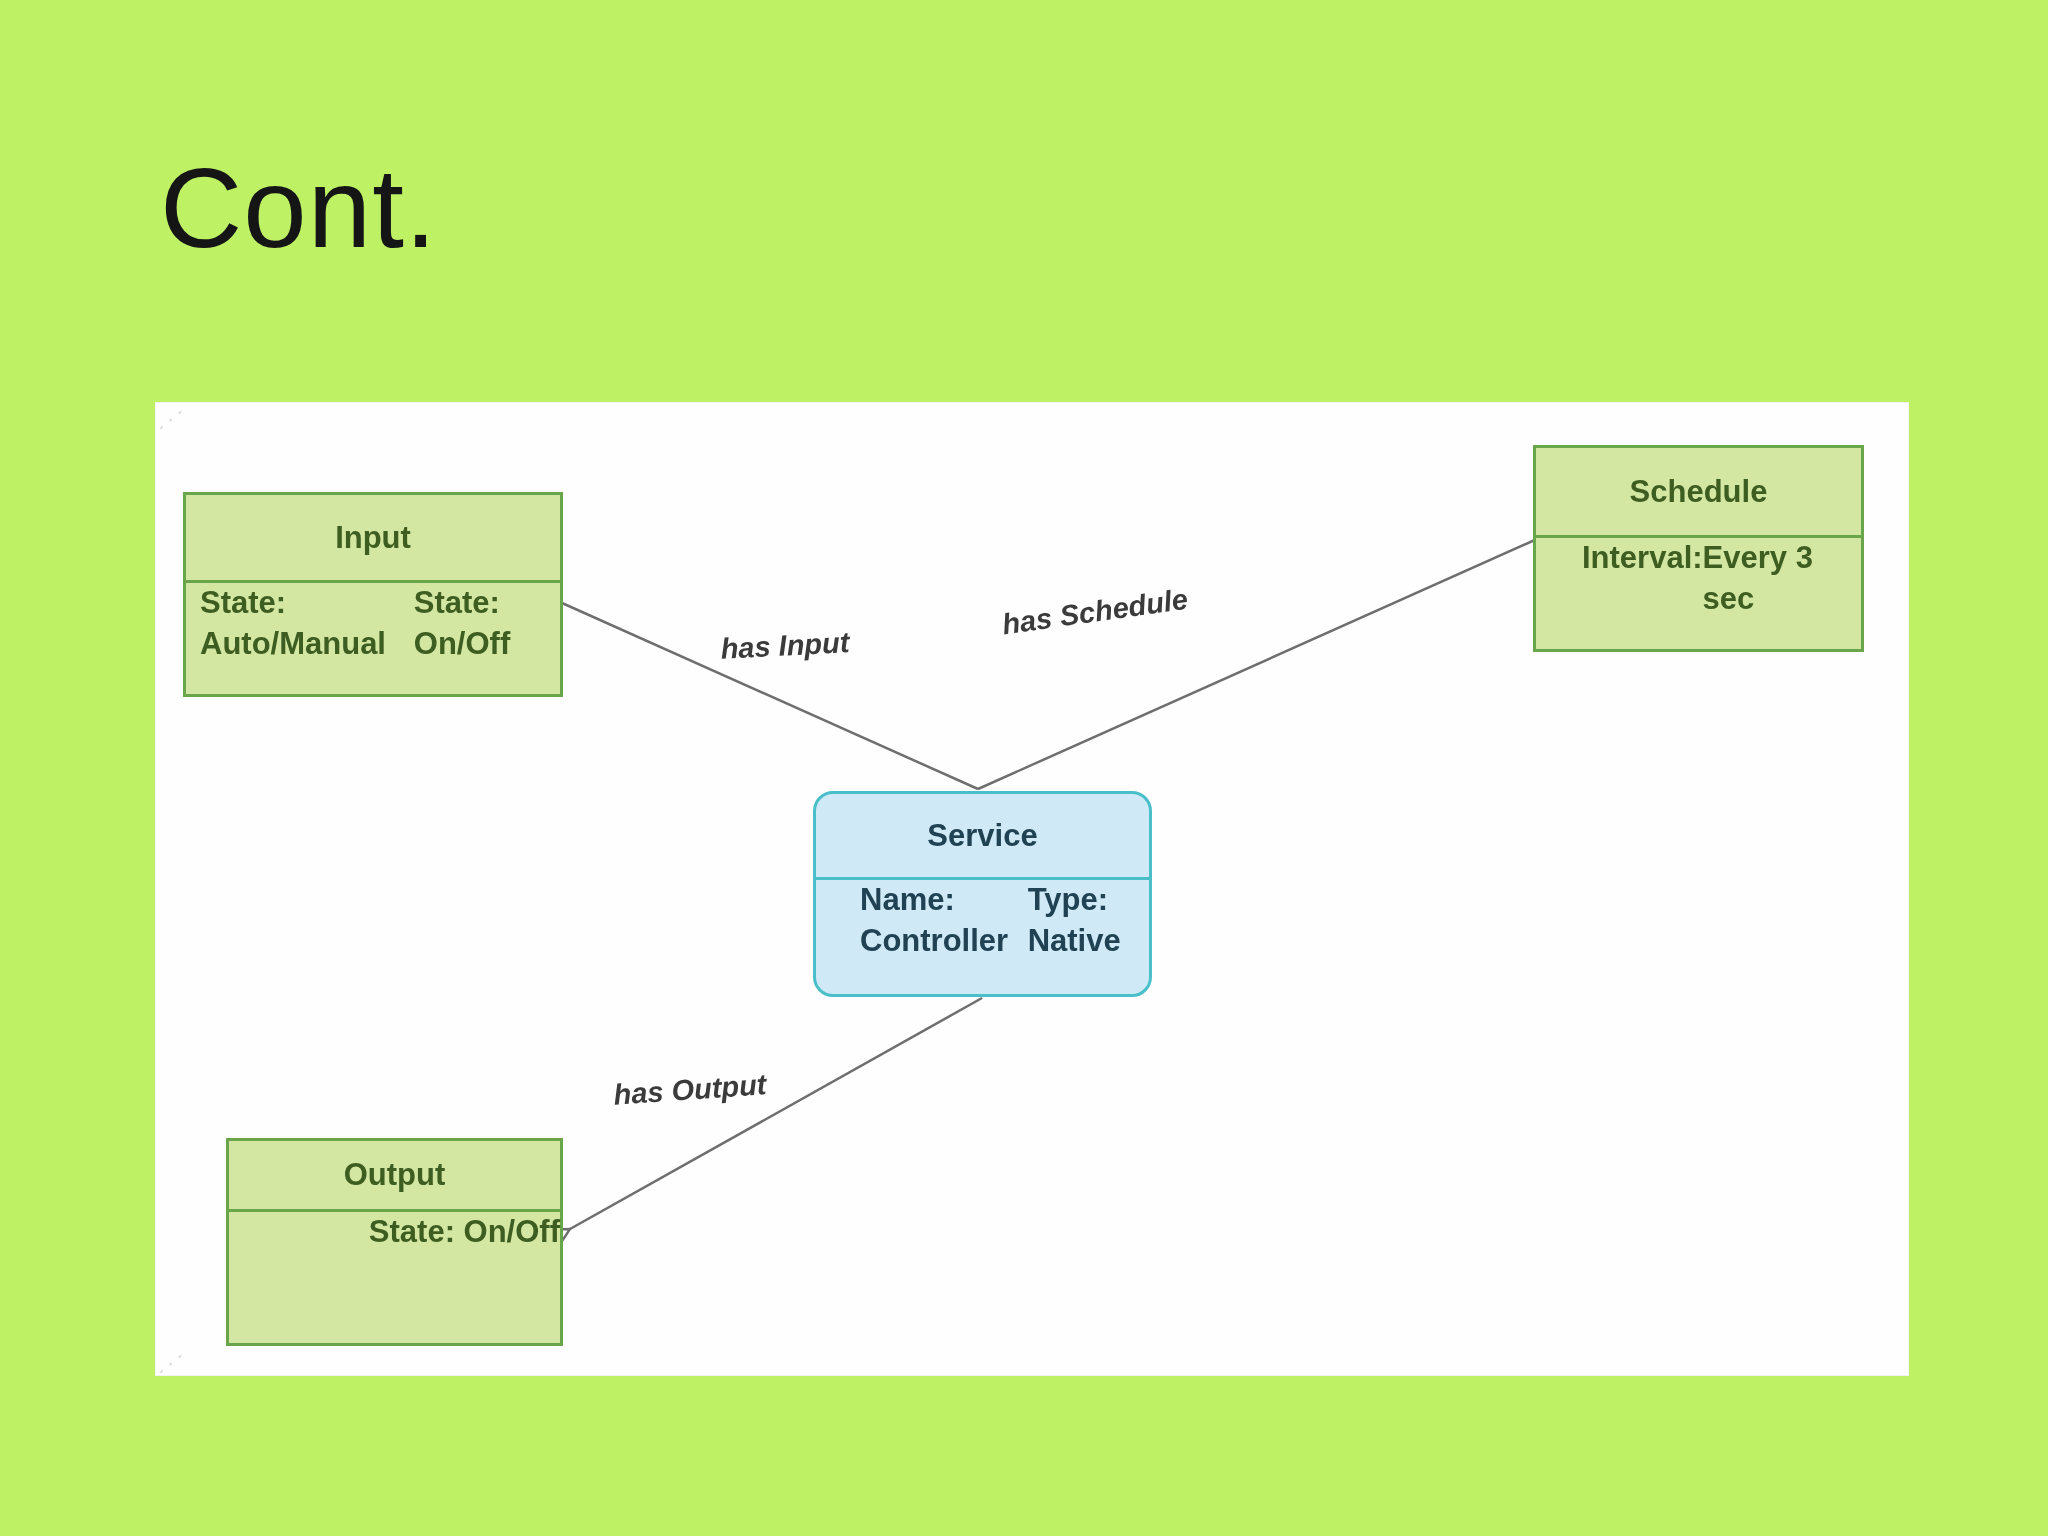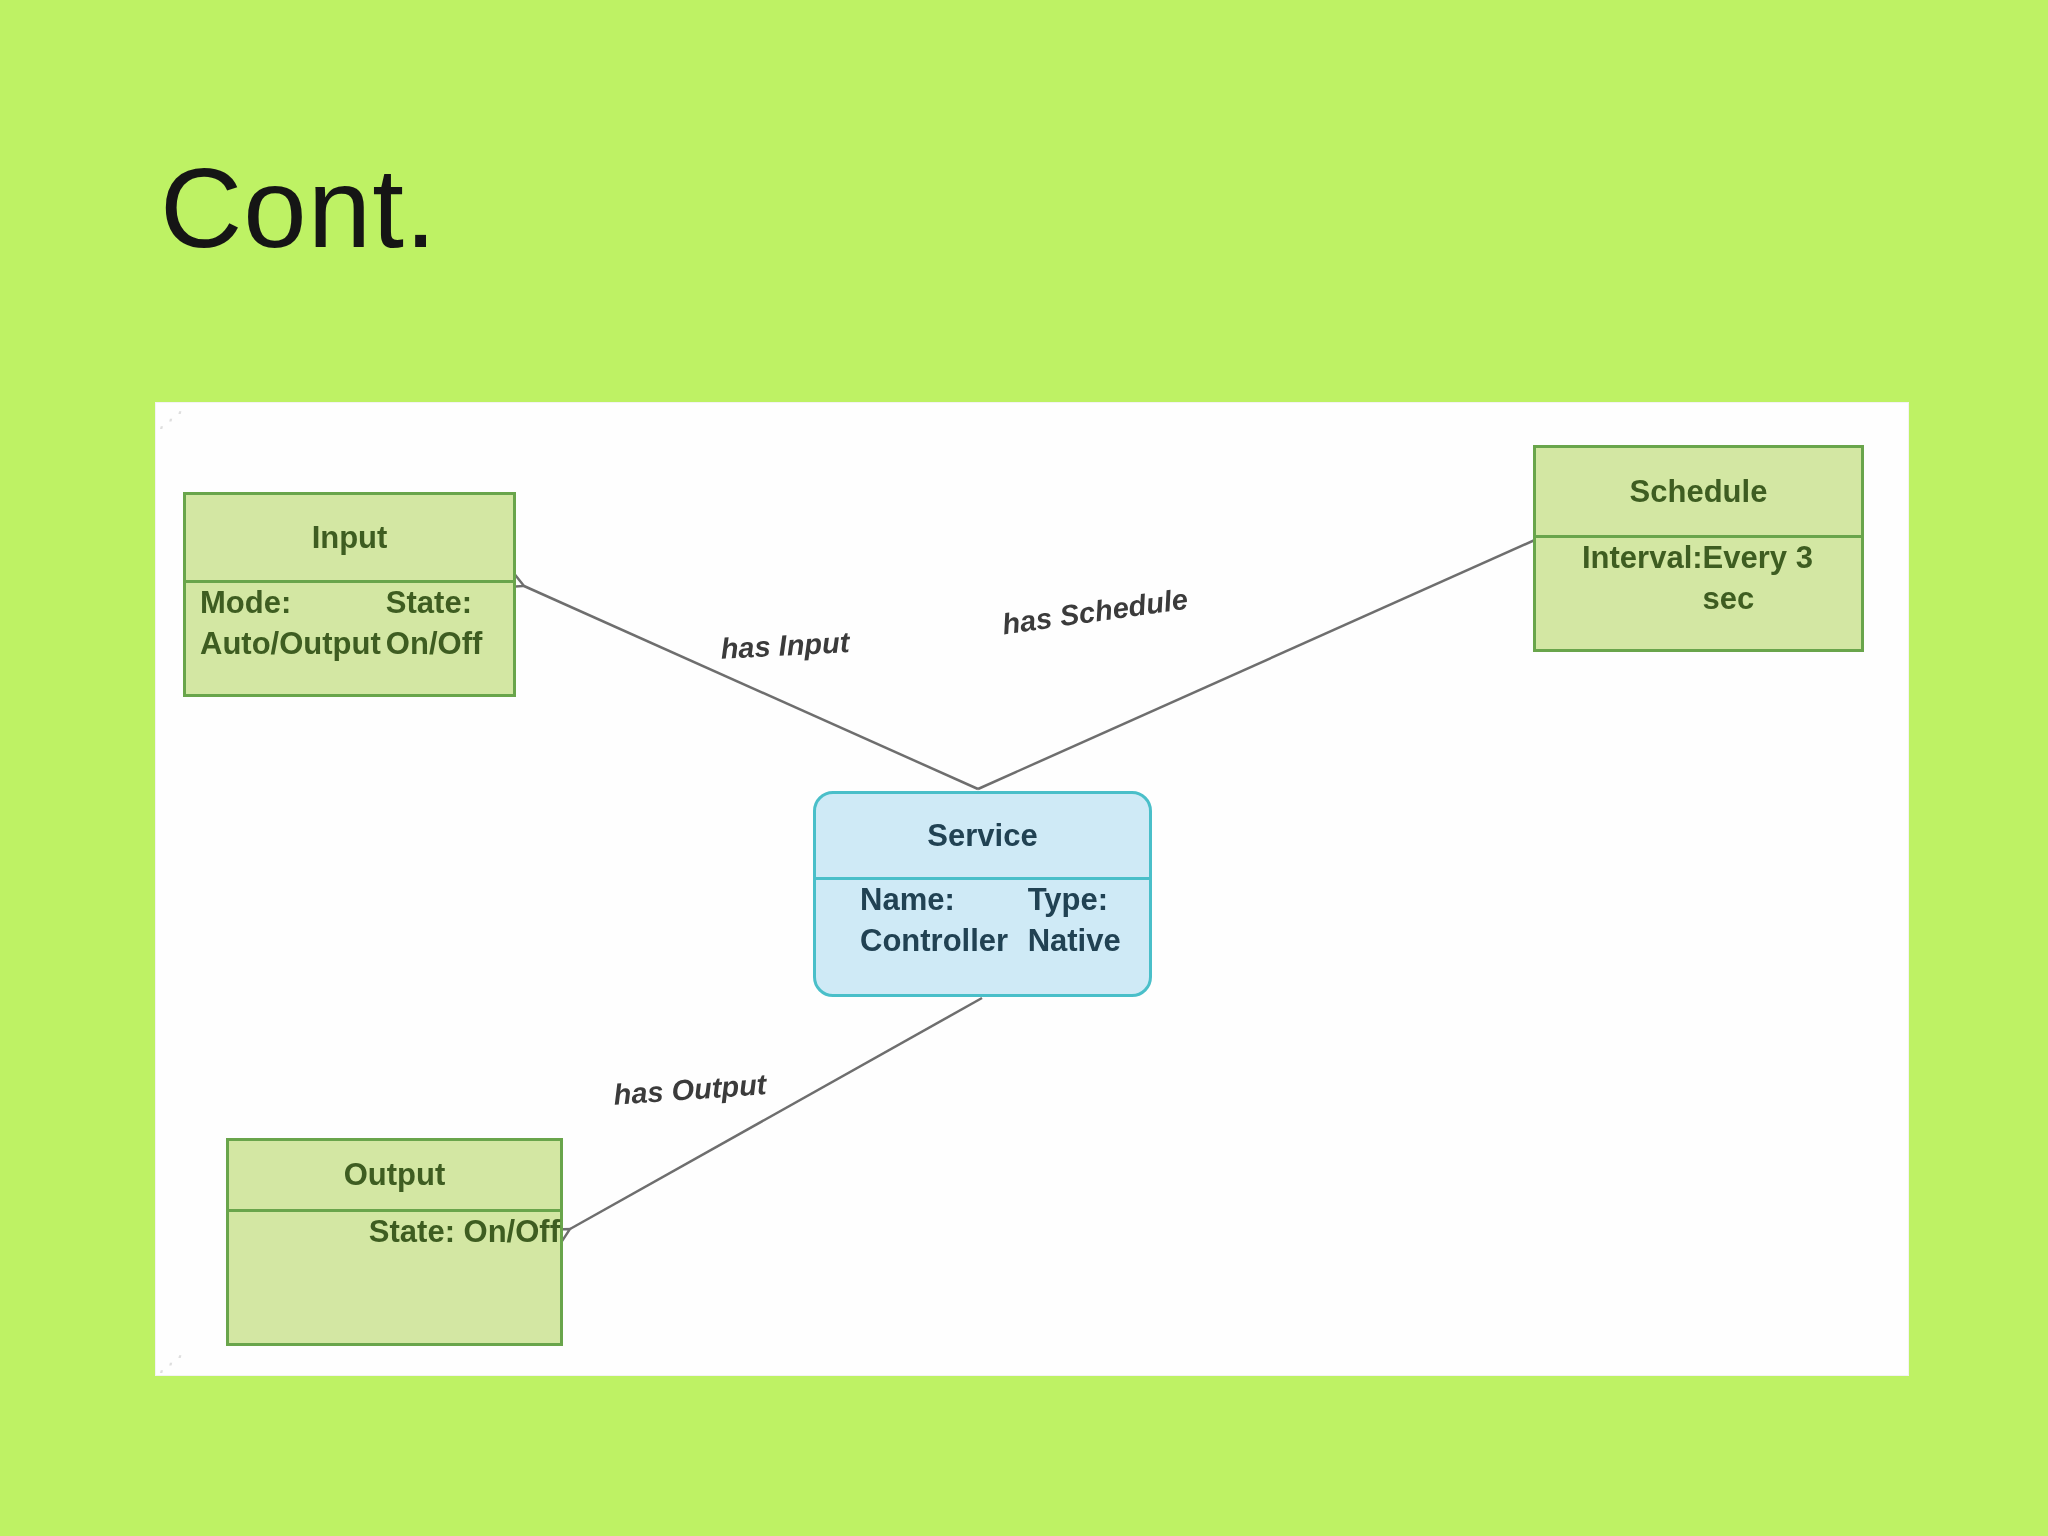--- a/index.html
+++ b/index.html
@@ -112,24 +112,24 @@
     <defs>
       <marker id="openArrow" viewBox="0 0 20 20" refX="1.5" refY="10" markerWidth="24" markerHeight="24" markerUnits="userSpaceOnUse" orient="auto">
         <path d="M14 3.5 L1.5 10 L14 16.5" fill="none" stroke="#6e6e6e" stroke-width="2"></path>
       </marker>
     </defs>
     <line x1="978" y1="789" x2="524" y2="586" stroke="#6e6e6e" stroke-width="2.5" marker-end="url(#openArrow)"></line>
     <line x1="978" y1="789" x2="1537" y2="539" stroke="#6e6e6e" stroke-width="2.5" marker-end="url(#openArrow)"></line>
     <line x1="982" y1="998" x2="570" y2="1229" stroke="#6e6e6e" stroke-width="2.5" marker-end="url(#openArrow)"></line>
   </svg>
 
-  <div class="box green" style="left:183px; top:492px; width:333px; height:205px;">
+  <div class="box green" style="left:183px; top:492px; width:380px; height:205px;">
     <div class="box-header" style="height:88px;">Input</div>
     <div class="box-body" style="height:108px; padding-left:14px;">
-      <div>Mode: Auto/Output</div>
+      <div>State: Auto/Manual</div>
       <div>State: On/Off</div>
     </div>
   </div>
 
   <div class="box green" style="left:1533px; top:445px; width:331px; height:207px;">
     <div class="box-header" style="height:90px;">Schedule</div>
     <div class="box-body" style="height:111px; padding-left:46px;">
       <div>Interval:</div>
       <div>Every 3 sec</div>
     </div>

